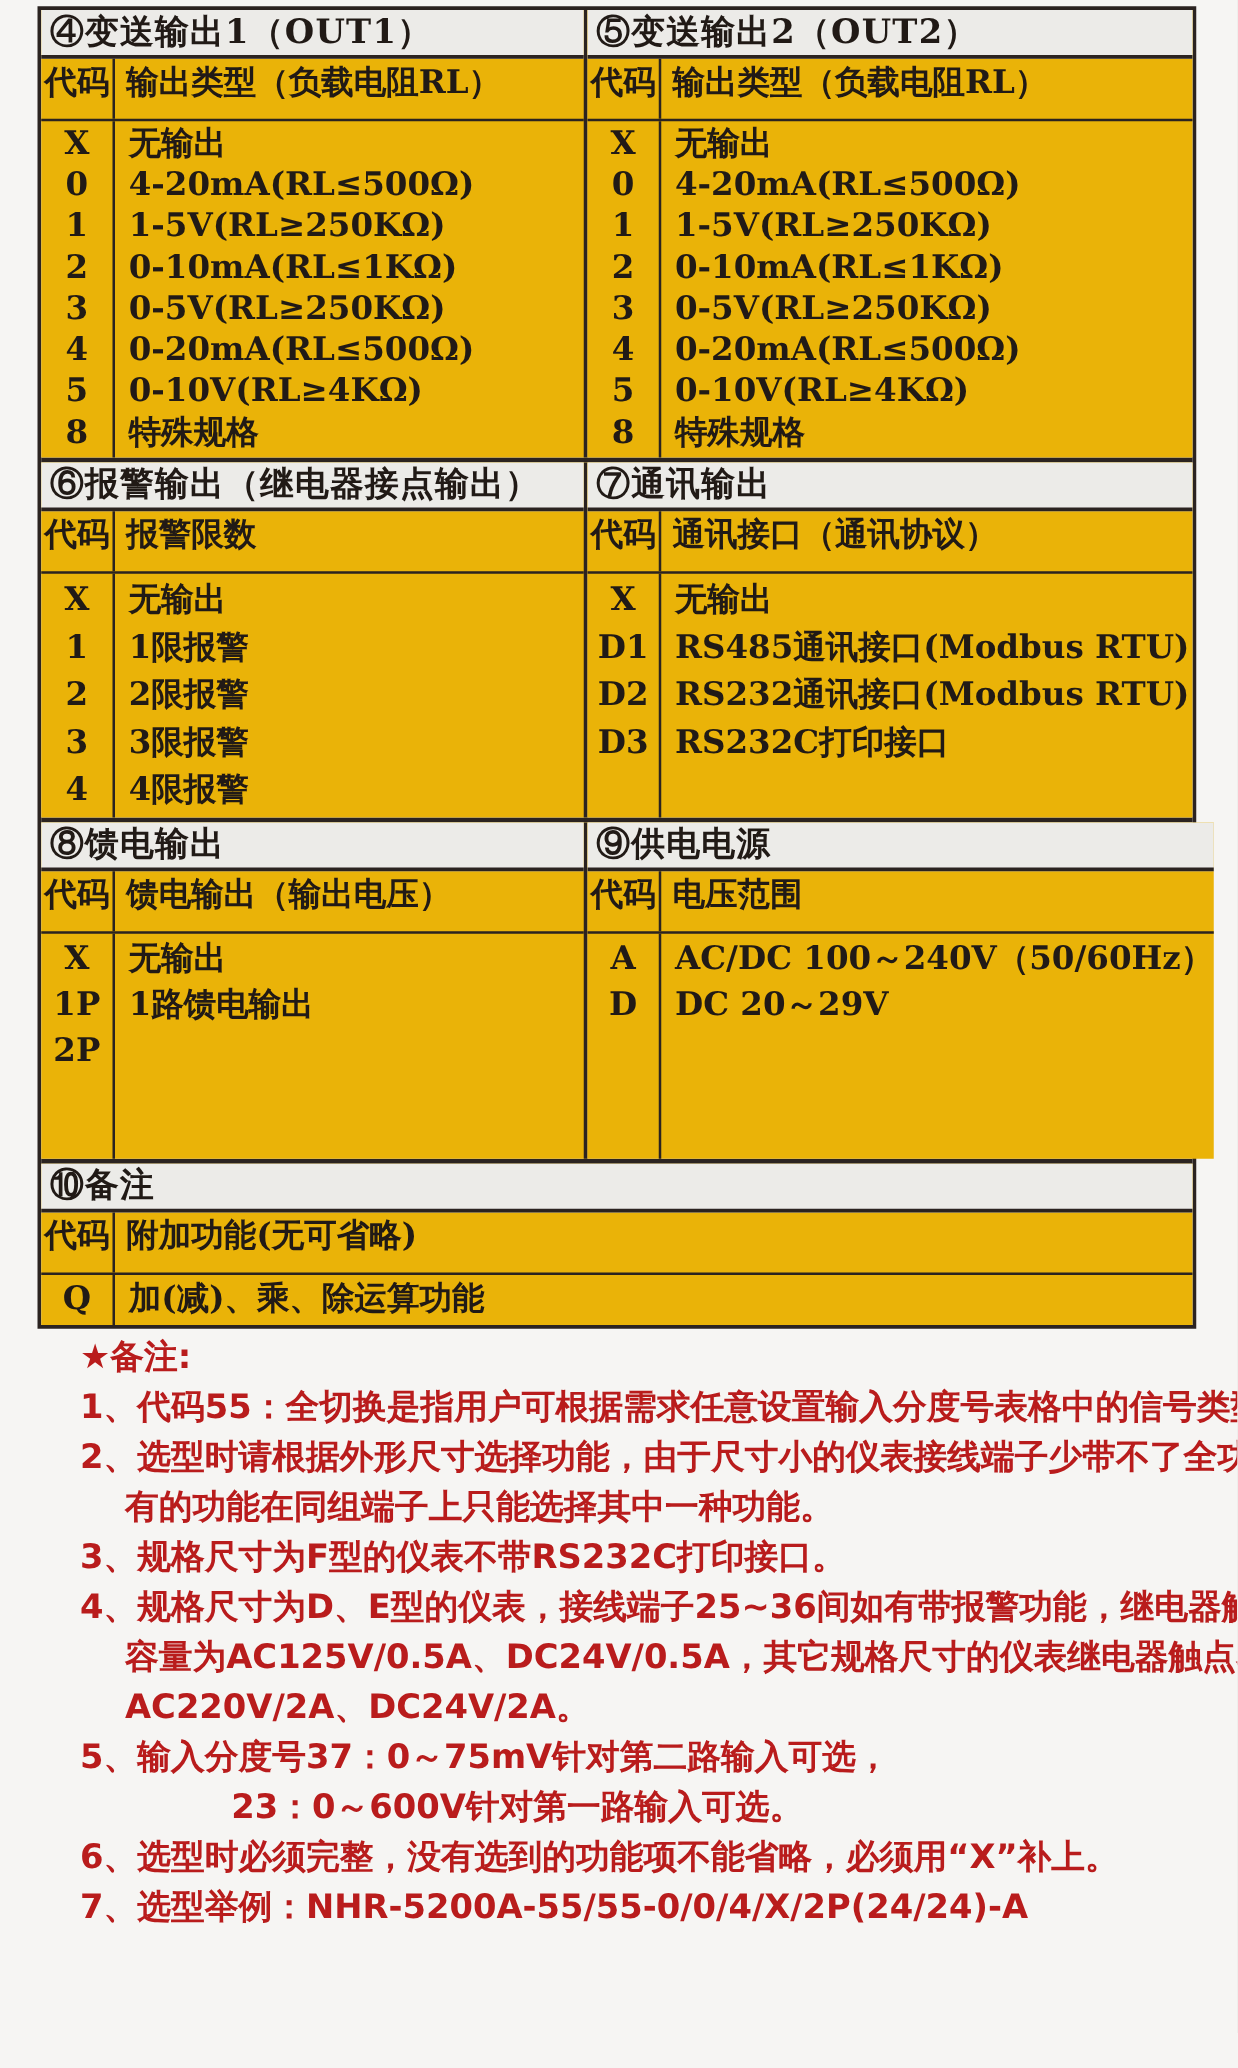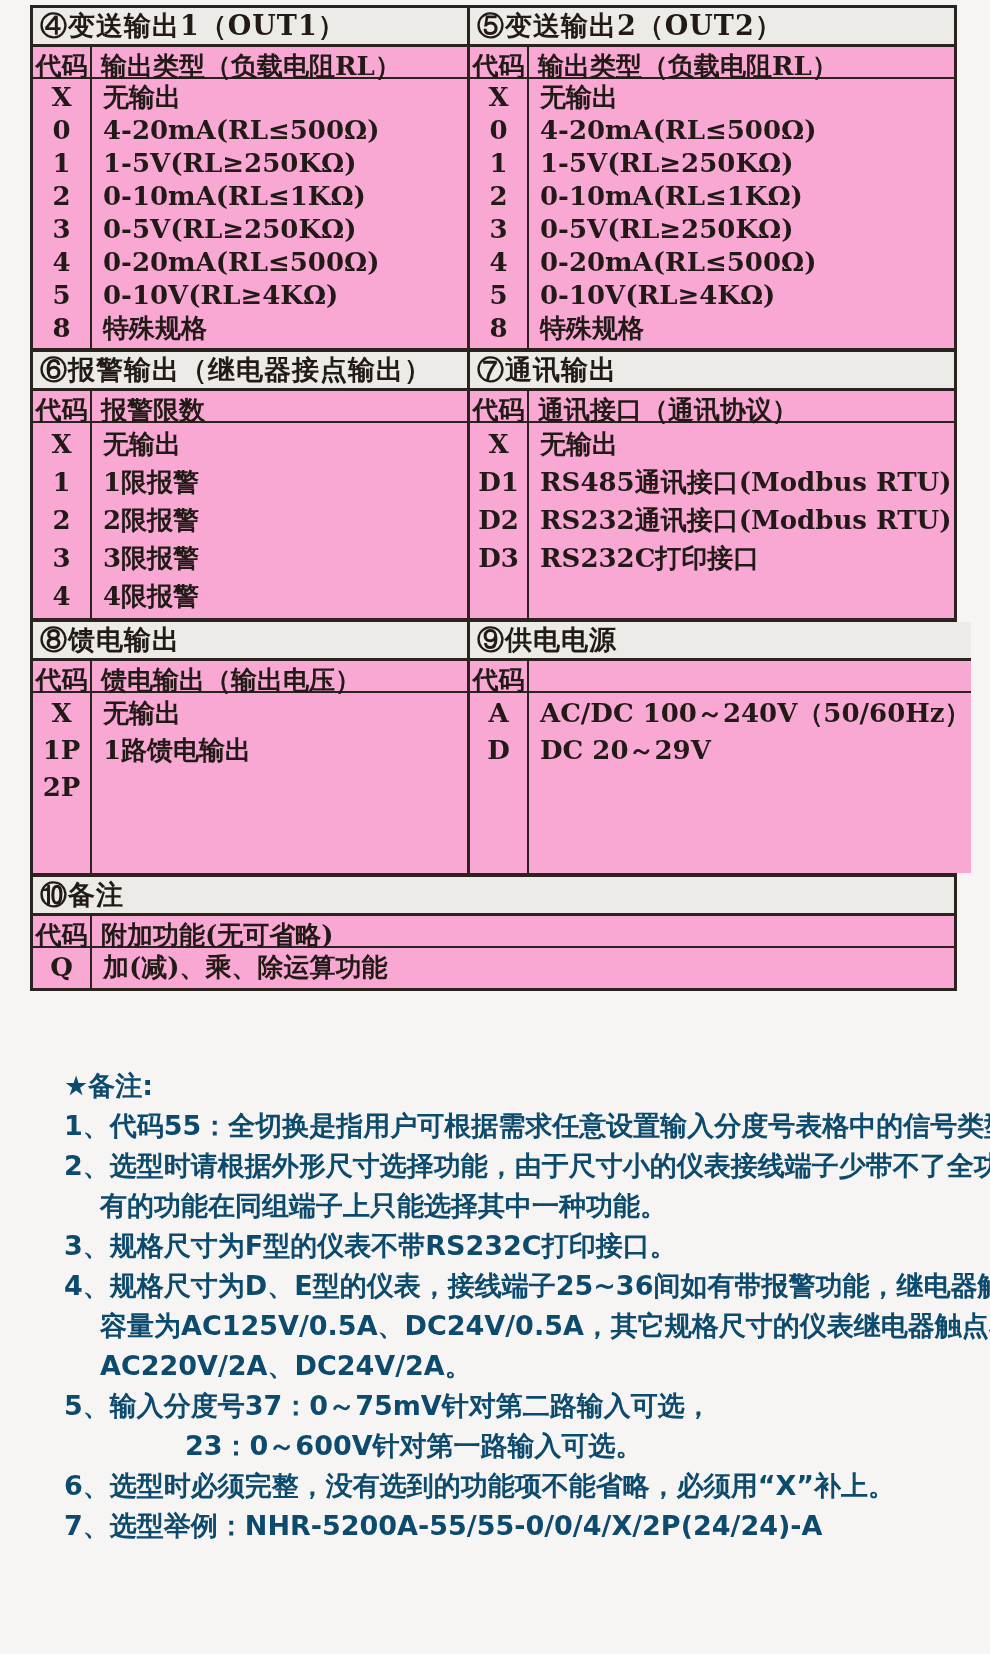--- a/index.html
+++ b/index.html
@@ -19,38 +19,38 @@
     border:3px solid #2b2320;
     background:#f8f7f5;
   }
   .pair {
     display:grid;
     grid-template-columns:437px 1fr;
     border-bottom:4px solid #2b2320;
   }
   .pair.full { grid-template-columns:1fr; }
   .pair:last-child { border-bottom:none; }
-  .sec { display:flex; flex-direction:column; background:#f9a8d4; }
+  .sec { display:flex; flex-direction:column; background:#eab308; }
   .sec.first { border-right:3px solid #2b2320; }
   .sec-title {
     background:#ecebe8;
     border-bottom:3px solid #2b2320;
     font-size:27px; font-weight:bold;
     line-height:36px; height:39px;
     padding-left:7px;
     letter-spacing:1px;
     white-space:nowrap;
   }
   .sec-head, .sec-body { position:relative; }
   .sec-head::after, .sec-body::after {
     content:""; position:absolute; left:57px; top:0; bottom:0;
     width:2px; background:#2b2320;
   }
   .sec-head {
-    display:flex; height:32px; line-height:38px;
+    display:flex; height:50px; line-height:38px;
     border-bottom:2px solid #2b2320;
     font-size:26px; font-weight:bold;
     white-space:nowrap;
   }
   .sec-body { flex:1 1 auto; padding:2px 0 3px 0; }
   .trow { display:flex; white-space:nowrap; }
   .c.code {
     flex:0 0 57px; text-align:center;
     font-weight:bold;
   }
@@ -60,21 +60,21 @@
   .r33 .trow { height:33px; line-height:33px; font-size:26px; }
   .r38 .trow { height:38px; line-height:38px; font-size:26px; }
   .r37 .trow { height:37px; line-height:37px; font-size:26px; }
   .r35 .trow { height:35px; line-height:35px; font-size:26px; }
   .minC { min-height:180px; }
   
   .notes {
     position:absolute; left:64px; top:1066px; width:890px;
     font-family:"DejaVu Sans","Liberation Sans",sans-serif;
     font-weight:bold; font-size:27px; line-height:40px;
-    color:#0c4a6e;
+    color:#b91c1c;
   }
   .note-line { white-space:nowrap; }
   .ind1 { padding-left:36px; }
   .ind2 { padding-left:121px; }
   .ind3 { padding-left:111px; }
 </style>
 </head>
 <body>
 
 <div class="sheet">
@@ -244,20 +244,21 @@
             </div>
             <div class="trow">
               <div class="c code"></div>
             </div>
           </div>
       </div>
       <div class="sec">
         <div class="sec-title">⑨供电电源</div>
         <div class="sec-head">
           <div class="c code">代码</div>
+          <div class="c desc">电压范围</div>
         </div>
         <div class="sec-body r37 minC">
             <div class="trow">
               <div class="c code">A</div>
               <div class="c desc">AC/DC 100～240V（50/60Hz）</div>
             </div>
             <div class="trow">
               <div class="c code">D</div>
               <div class="c desc">DC 20～29V</div>
             </div>

